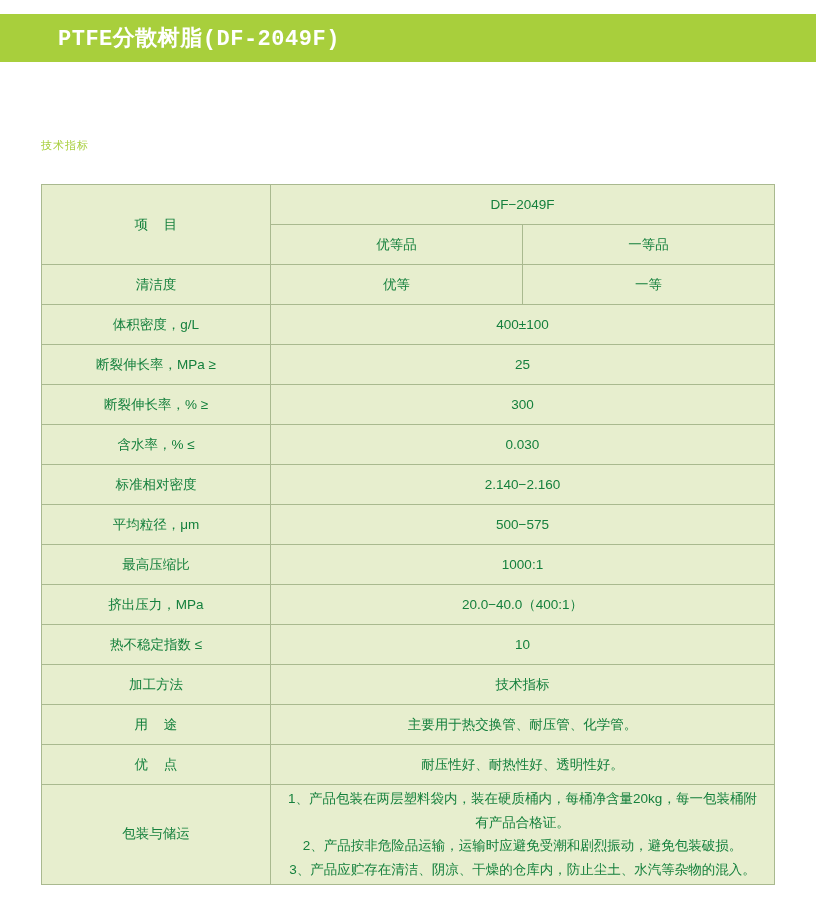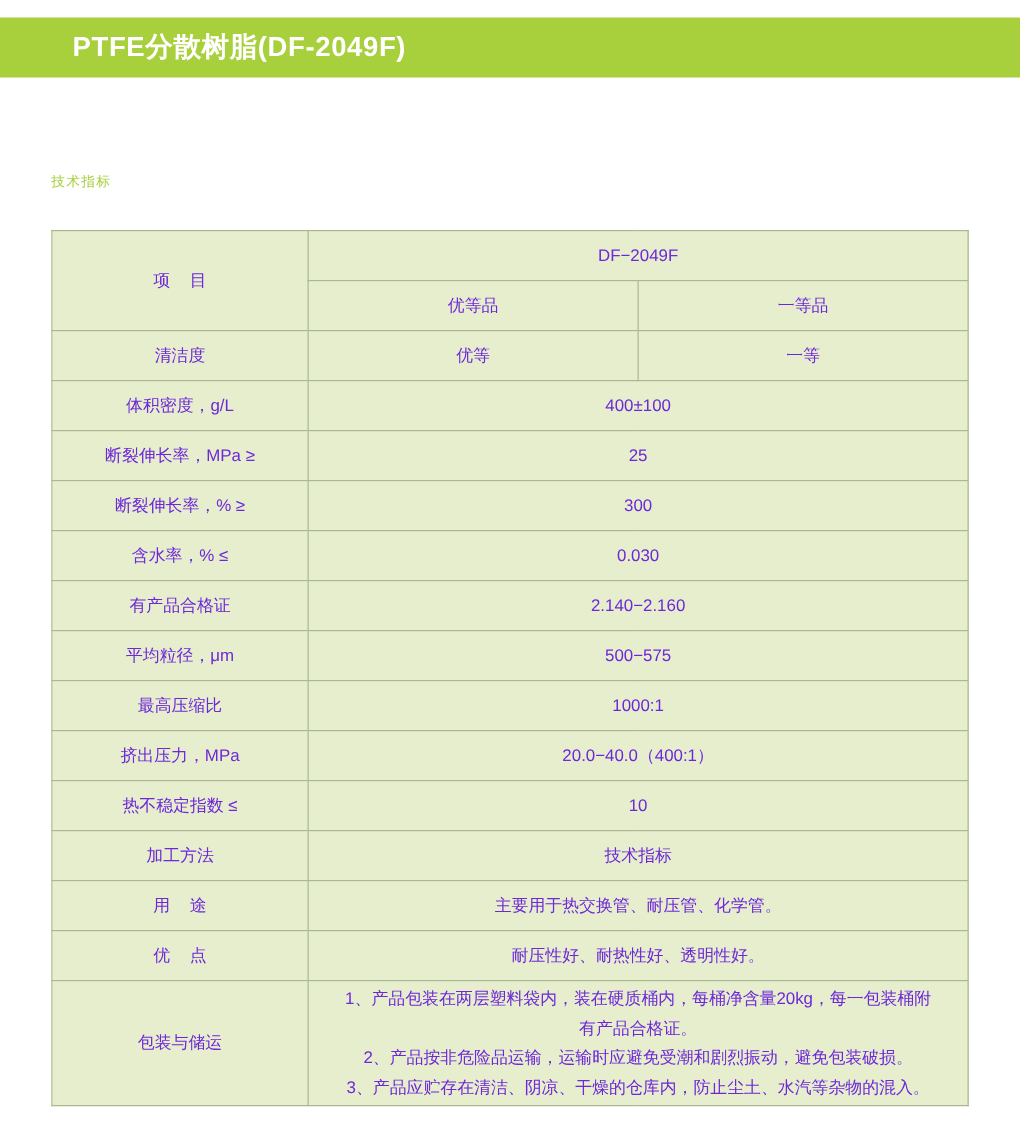--- a/index.html
+++ b/index.html
@@ -29,21 +29,21 @@
     background: #a8cf3c;
     display: flex;
     align-items: center;
   }
   .header-title {
     margin-left: 58px;
     font-size: 22px;
     font-weight: bold;
     color: #ffffff;
     letter-spacing: 0.5px;
-    font-family: Liberation Sans, sans-serif;
+    font-family: Liberation Mono, monospace;
   }
   
   .section-title {
     position: absolute;
     left: 41px;
     top: 138px;
     font-size: 11px;
     color: #a8cf3c;
     font-weight: normal;
     letter-spacing: 1px;
@@ -59,23 +59,23 @@
     border-collapse: collapse;
     width: 734px;
     table-layout: fixed;
   }
   table.spec td {
     border: 1px solid #a9b98f;
     background: #e7eece;
     text-align: center;
     vertical-align: middle;
     font-size: 13.5px;
-    color: #6d28d9;
+    color: #15803d;
     height: 35px;
-    padding: 2px 4px;
+    padding: 2px 16px;
     font-family: "Liberation Sans", sans-serif;
   }
   td.label {
     width: 196px;
   }
   td.spaced {
     letter-spacing: 6px;
     text-indent: 6px;
     margin-top: 20px;
   }
@@ -139,21 +139,21 @@
         </tr>
         <tr>
           <td class="label">断裂伸长率，% ≥</td>
           <td class="value num-font" colspan="2">300</td>
         </tr>
         <tr>
           <td class="label">含水率，% ≤</td>
           <td class="value num-font" colspan="2">0.030</td>
         </tr>
         <tr>
-          <td class="label">有产品合格证</td>
+          <td class="label">标准相对密度</td>
           <td class="value num-font" colspan="2">2.140−2.160</td>
         </tr>
         <tr>
           <td class="label">平均粒径，μm</td>
           <td class="value num-font" colspan="2">500−575</td>
         </tr>
         <tr>
           <td class="label">最高压缩比</td>
           <td class="value num-font" colspan="2">1000:1</td>
         </tr>

